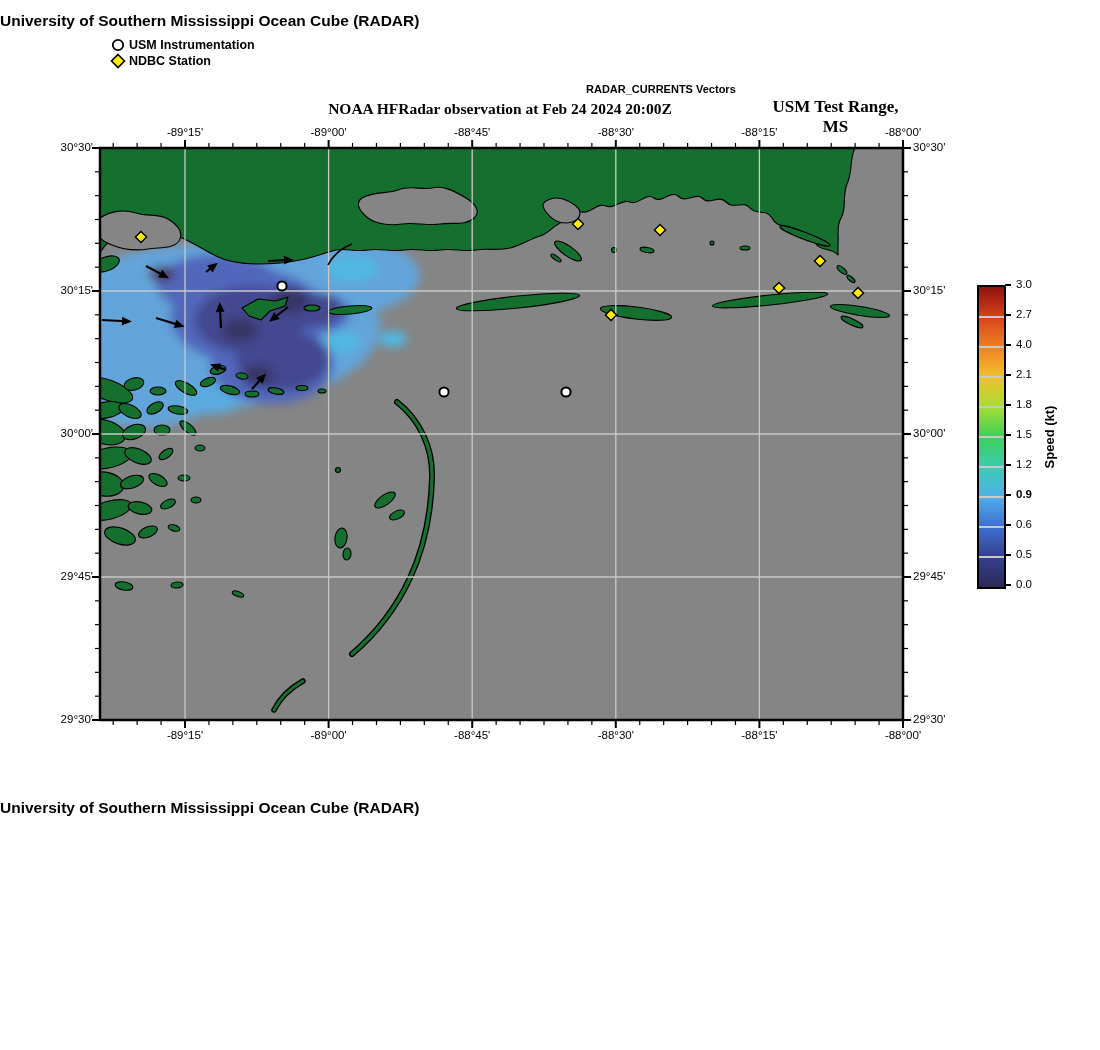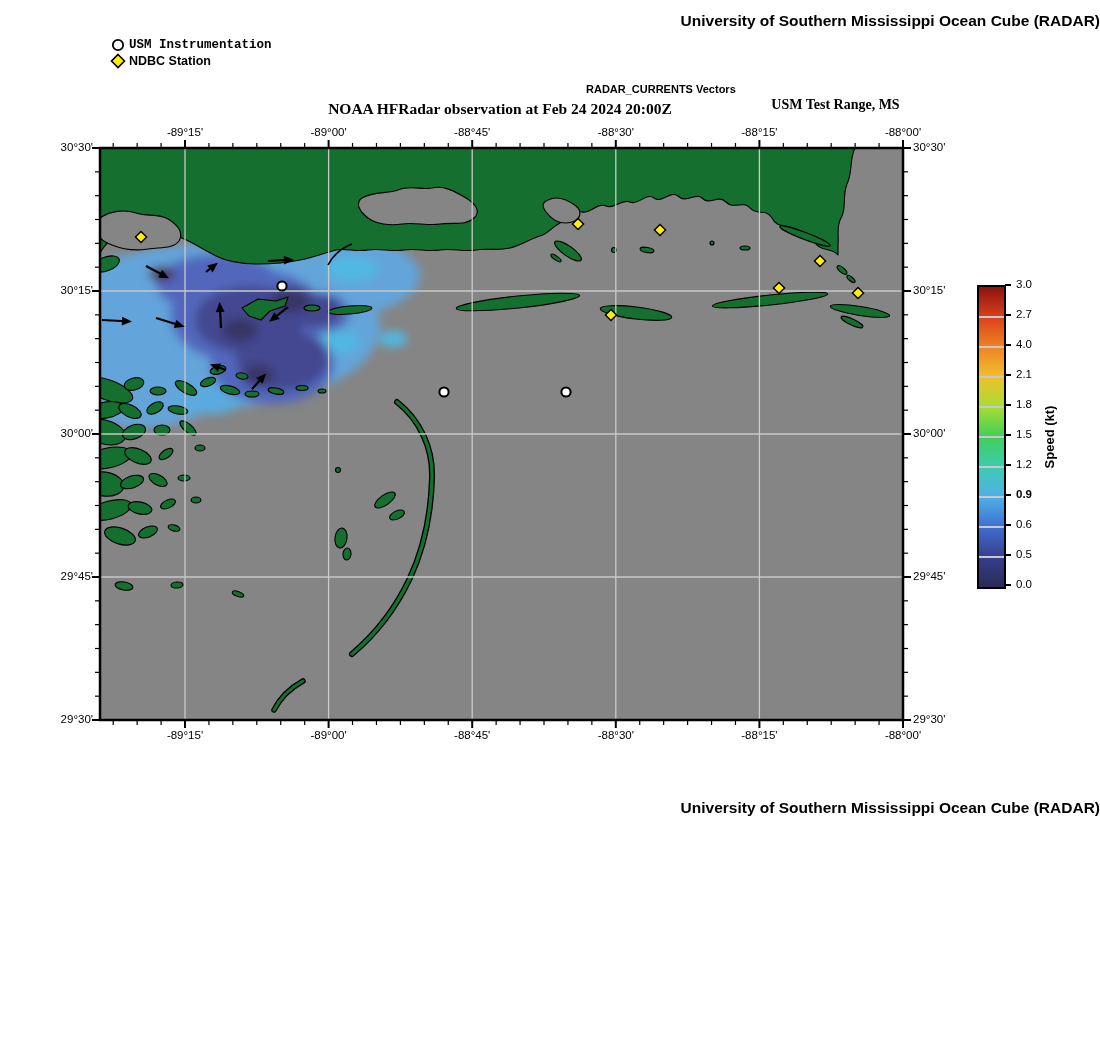--- a/index.html
+++ b/index.html
@@ -1,19 +1,19 @@
 <!DOCTYPE html>
 <html><head>
 <meta charset="utf-8">
 <style>
   html,body{margin:0;padding:0;background:#fff;}
   #figure{position:relative;width:1100px;height:1050px;background:#fff;overflow:hidden;
           font-family:"Liberation Sans","DejaVu Sans",sans-serif;color:#000;}
   .abs{position:absolute;}
-  .title{width:1100px;text-align:right;font-weight:bold;font-size:15.5px;}
+  .title{width:1100px;text-align:left;font-weight:bold;font-size:15.5px;}
   .sans-b{font-weight:bold;}
   .serif{font-family:"Liberation Serif","DejaVu Serif",serif;font-weight:bold;}
   .legend-row{position:absolute;height:16px;display:flex;align-items:center;}
   .legend-row span.lab{font-size:12.5px;font-weight:bold;margin-left:3px;}
   #scalebox{border:2px solid #000;background:#fff;}
   .scale-lab{position:absolute;left:5px;font-size:11px;font-weight:bold;line-height:12px;}
   .axlab{position:absolute;font-size:11.5px;white-space:nowrap;}
   #colorbar{border:2px solid #000;}
   .cb-line{position:absolute;left:0;width:25px;height:1.5px;background:#c9c9c9;}
   .cb-tick{position:absolute;width:6px;height:2px;background:#000;}
@@ -21,37 +21,37 @@
   #cb-label{position:absolute;left:1049px;top:437px;transform:translate(-50%,-50%) rotate(-90deg);
             font-size:13px;font-weight:bold;white-space:nowrap;}
   svg{display:block;}
 </style>
 </head>
 <body>
 <div id="figure">
 
   <div class="abs title" style="top:12px;left:0;">University of Southern Mississippi Ocean Cube (RADAR)</div>
 
-  <div class="legend-row" style="left:110px;top:37px;font-family:Liberation Mono, monospace;">
+  <div class="legend-row" style="left:110px;top:37px;">
     <svg width="16" height="16">
       <circle cx="8" cy="8" r="5.2" fill="#ffffff" stroke="#000" stroke-width="1.8"></circle>
     </svg>
     <span class="lab">USM Instrumentation</span>
   </div>
   <div class="legend-row" style="left:110px;top:53px;">
     <svg width="16" height="16">
       <polygon points="8,1.5 14.5,8 8,14.5 1.5,8" fill="#ffee00" stroke="#000" stroke-width="1.6"></polygon>
     </svg>
     <span class="lab">NDBC Station</span>
   </div>
 
   <div class="abs sans-b" style="left:547px;top:83px;font-size:11px;margin-left:39px;">RADAR_CURRENTS Vectors</div>
 
   <div class="abs serif" style="top:100px;left:0;width:1000px;text-align:center;font-size:15.5px;">NOAA HFRadar observation at Feb 24 2024 20:00Z</div>
-  <div class="abs serif" style="left:758px;top:97px;width:155px;text-align:center;font-size:14px;">USM Test Range, MS</div>
+  <div class="abs serif" style="left:758px;top:97px;width:155px;text-align:center;font-size:17px;">USM Test Range, MS</div>
 
   <svg id="map" class="abs" style="left:100px;top:148px;" width="803" height="572" viewBox="0 0 803 572">
     <defs>
       <filter id="blobBlur" x="-30%" y="-30%" width="160%" height="160%">
           <feGaussianBlur stdDeviation="5"></feGaussianBlur>
         </filter>
     </defs>
 
     <rect x="0" y="0" width="803" height="572" fill="#858585"></rect>
 

